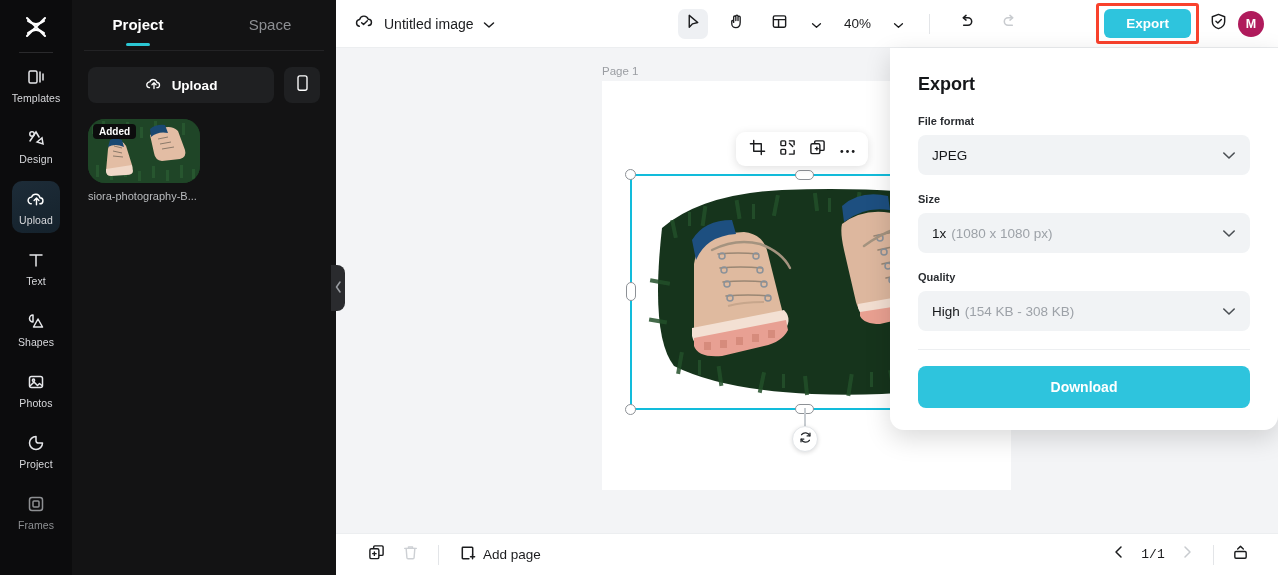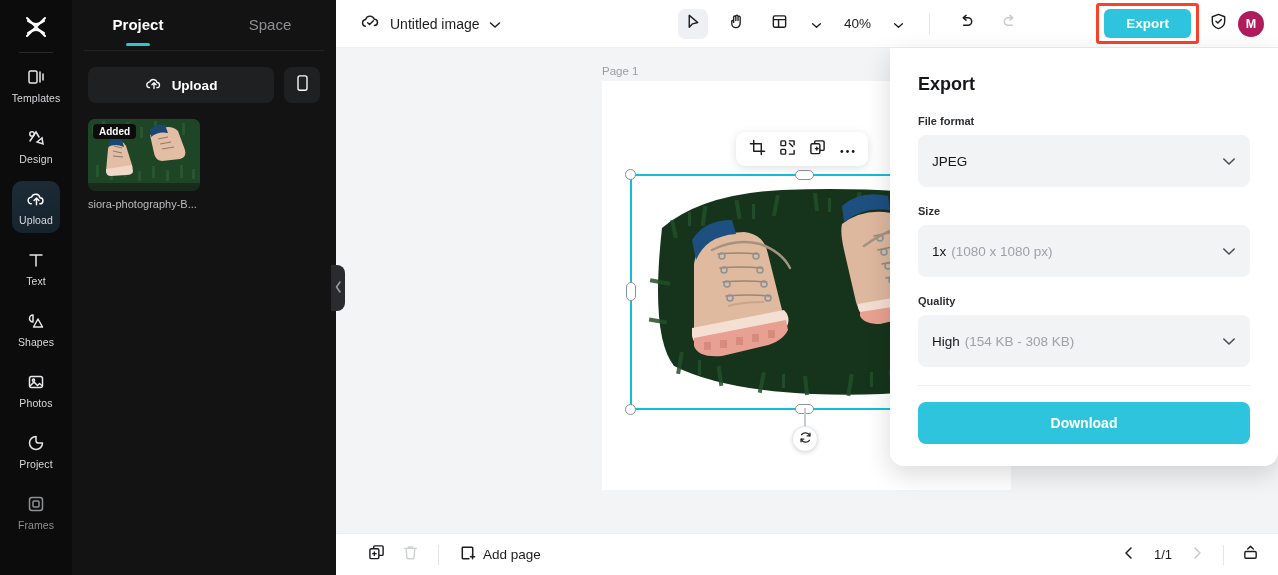--- a/index.html
+++ b/index.html
@@ -54,21 +54,21 @@
     display: flex; align-items: center; justify-content: center; gap: 9px;
     color: #fff; font-size: 13.5px; font-weight: bold; cursor: pointer;
   }
   .phone-btn {
     width: 36px; height: 36px; background: #1f2022; border-radius: 8px;
     display: flex; align-items: center; justify-content: center; cursor: pointer;
   }
   .asset-grid { padding: 16px 16px 0; }
   .asset { width: 112px; cursor: pointer; }
   .asset-thumb {
-    width: 112px; height: 72px; border-radius: 7px; overflow: hidden;
+    width: 112px; height: 64px; border-radius: 17px; overflow: hidden;
     position: relative; background: #1a2a1c;
   }
   .badge-added {
     position: absolute; top: 5px; left: 5px; background: #0c0c0d; color: #fff;
     font-size: 10px; font-weight: bold; padding: 2px 6px; border-radius: 4px; z-index: 2;
   }
   .asset-name {
     margin-top: 7px; font-size: 11px; color: #b9bbbe; white-space: nowrap;
     overflow: hidden; text-overflow: ellipsis; width: 116px;
   }
@@ -79,21 +79,21 @@
   }
 
   
   .main { flex: 1; height: 575px; position: relative; background: #f3f4f6; }
 
   
   .topbar {
     height: 48px; background: #fff; display: flex; align-items: center;
     position: relative; z-index: 4; border-bottom: 1px solid #eceef0;
   }
-  .tb-left { display: flex; align-items: center; gap: 9px; padding-left: 24px; }
+  .tb-left { display: flex; align-items: center; gap: 9px; padding-left: 18px; }
   .doc-title { font-size: 14px; color: #1b1c1e; }
   .tb-center {
     position: absolute; left: 342px; display: flex; align-items: center; gap: 13px;
   }
   .tool-btn {
     width: 30px; height: 30px; border-radius: 7px; display: flex;
     align-items: center; justify-content: center; cursor: pointer;
   }
   .tool-btn.active { background: #eef0f3; }
   .zoom-val { font-size: 13.5px; color: #1b1c1e; padding: 0 5px; }
@@ -162,34 +162,34 @@
   .bb-left { display: flex; align-items: center; gap: 6px; padding-left: 14px; margin-left: 12px; }
   .bb-btn {
     width: 28px; height: 28px; display: flex; align-items: center;
     justify-content: center; border-radius: 6px; cursor: pointer;
   }
   .addpage {
     display: flex; align-items: center; gap: 7px; font-size: 13.5px;
     color: #1b1c1e; cursor: pointer; margin-left: 6px;
   }
   .bb-right {
-    margin-left: auto; display: flex; align-items: center; gap: 4px; padding-right: 14px;
+    margin-left: auto; display: flex; align-items: center; gap: 4px; padding-right: 24px; font-family: Liberation Mono, monospace;
   }
   .pagenum { font-size: 13px; color: #1b1c1e; min-width: 32px; text-align: center; }
 
   
   .export-pop {
     position: absolute; right: 0px; top: 48px; width: 388px;
     background: #fff; border-radius: 0 0 14px 14px;
     box-shadow: 0 8px 26px rgba(0,0,0,.15); padding: 26px 28px 22px; z-index: 9;
   }
   .pop-title { font-size: 18px; font-weight: bold; color: #15171a; margin-bottom: 20px; }
   .fld-label { font-size: 11px; font-weight: bold; color: #2a2d31; margin-bottom: 8px; }
   .select {
-    height: 52px; background: #f1f3f5; border-radius: 8px; display: flex;
+    height: 40px; background: #f1f3f5; border-radius: 8px; display: flex;
     align-items: center; padding: 8px 14px; margin-bottom: 18px; cursor: pointer; justify-content: space-between;
   }
   .sel-main { font-size: 13.5px; color: #15171a; }
   .sel-sub { font-size: 13.5px; color: #9da2a8; margin-left: 5px; }
   .sel-caret { margin-left: auto; }
   .pop-hr { height: 1px; background: #edeff1; margin: 4px 0 16px; }
   .dl-btn {
     width: 100%; height: 42px; background: #2ec4dd; color: #fff; font-weight: bold;
     font-size: 14px; border: none; border-radius: 8px; cursor: pointer;
   }

